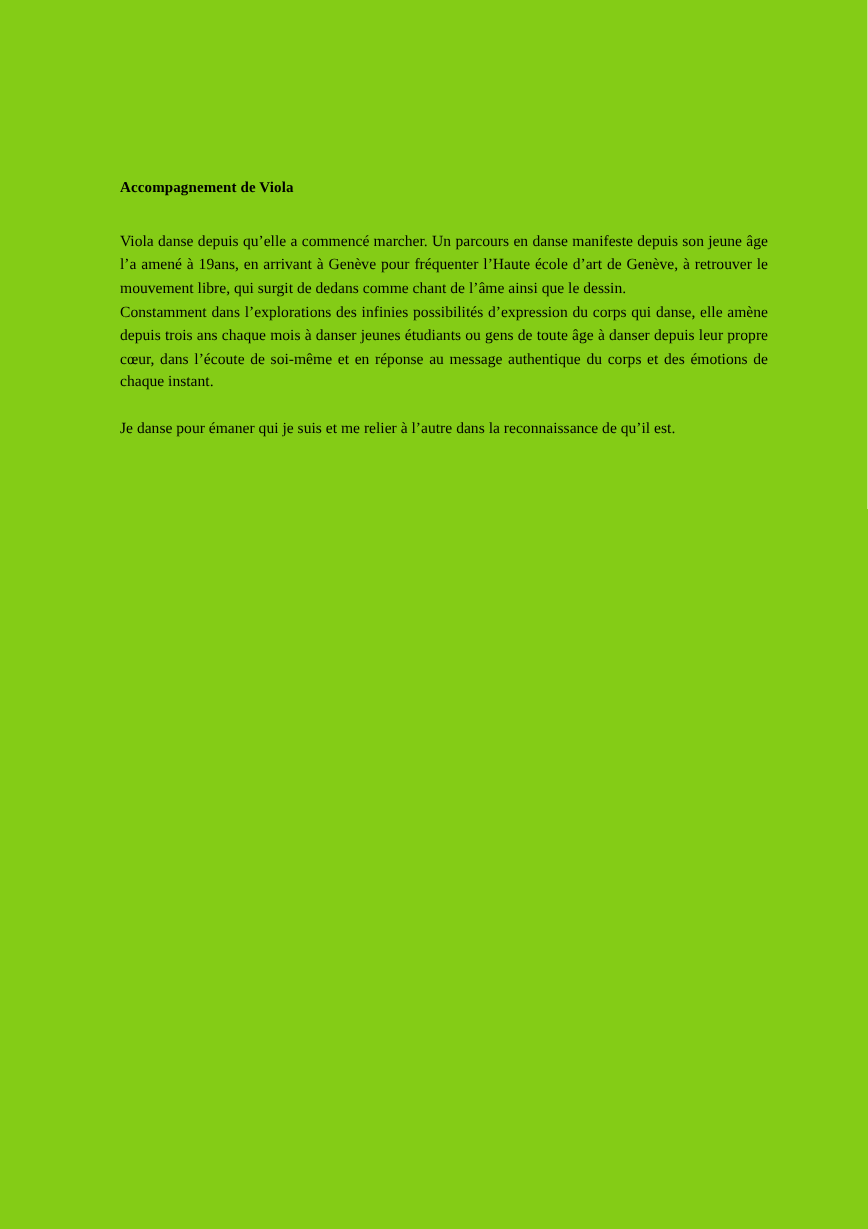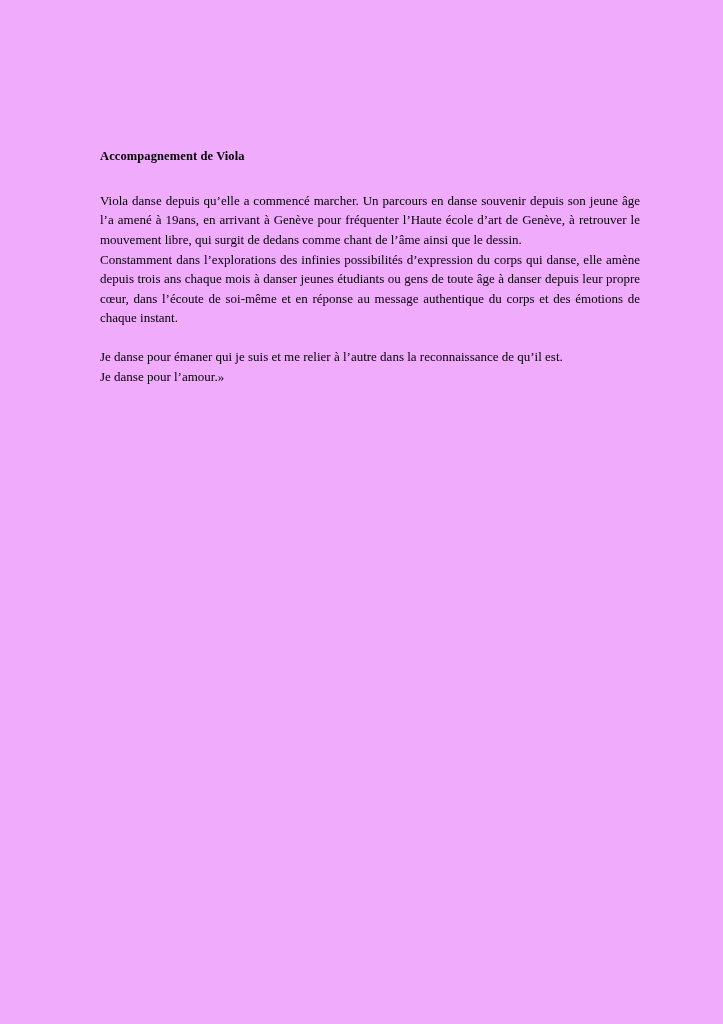--- a/index.html
+++ b/index.html
@@ -14,21 +14,21 @@
     font-family: "Liberation Serif", "DejaVu Serif", serif;
     color: #000000;
     overflow: hidden;
   }
   .page {
     position: absolute;
     top: 0;
     left: 0;
     width: 723px;
     height: 1024px;
-    background: #f0abfc;
+    background: #84cc16;
   }
   .content {
     position: absolute;
     left: 100px;
     top: 148px;
     width: 540px;
   }
   .doc-title {
     font-weight: bold;
     font-size: 12.5px;
@@ -67,25 +67,24 @@
 </head>
 <body>
 
 <div class="page">
   <div class="content">
 
     <h1 class="doc-title">Accompagnement de Viola</h1>
 
     <div class="spacer-lg"></div>
 
-    <p class="para">Viola danse depuis qu’elle a commencé marcher. Un parcours en danse souvenir depuis son jeune âge l’a amené à 19ans, en arrivant à Genève pour fréquenter l’Haute école d’art de Genève, à retrouver le mouvement libre, qui surgit de dedans comme chant de l’âme ainsi que le dessin.</p>
+    <p class="para">Viola danse depuis qu’elle a commencé marcher. Un parcours en danse manifeste depuis son jeune âge l’a amené à 19ans, en arrivant à Genève pour fréquenter l’Haute école d’art de Genève, à retrouver le mouvement libre, qui surgit de dedans comme chant de l’âme ainsi que le dessin.</p>
 
     <p class="para">Constamment dans l’explorations des infinies possibilités d’expression du corps qui danse, elle amène depuis trois ans chaque mois à danser jeunes étudiants ou gens de toute âge à danser depuis leur propre cœur, dans l’écoute de soi-même et en réponse au message authentique du corps et des émotions de chaque instant.</p>
 
     <div class="spacer-sm"></div>
 
     <div class="quote-block">
       <span class="quote-line">Je danse pour émaner qui  je suis et me relier à l’autre dans la reconnaissance de qu’il est.</span>
-      <span class="quote-line justify-full">Je danse pour l’amour.»</span>
     </div>
 
   </div>
 </div>
 
 </body></html>

